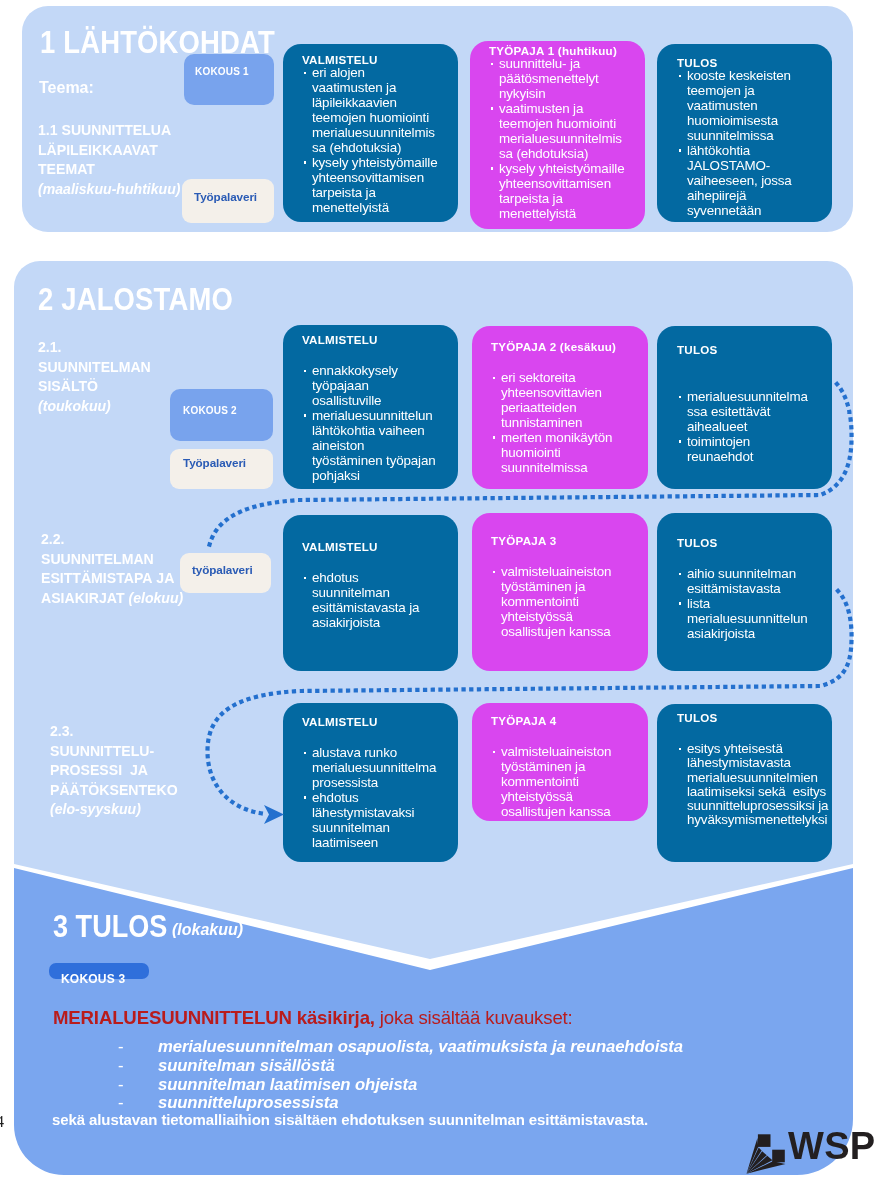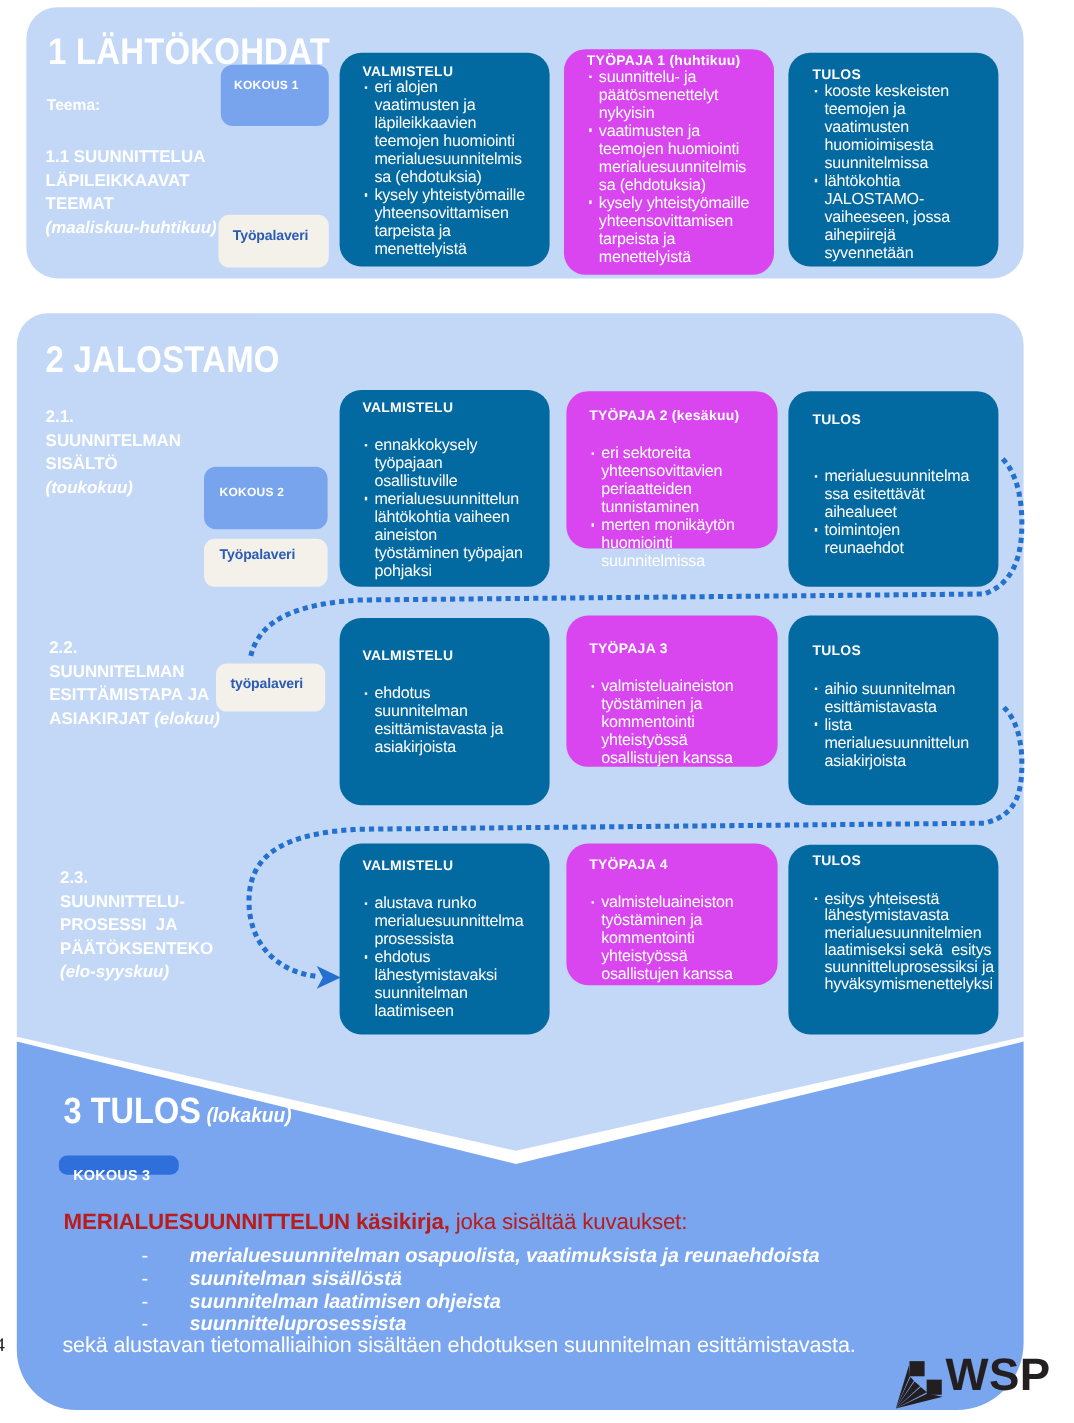--- a/index.html
+++ b/index.html
@@ -36,52 +36,52 @@
 
   #s3title{position:absolute;left:53px;top:909px;color:#fff;font-weight:bold;font-size:30.5px;transform:scaleX(0.888);transform-origin:left top;}
   #s3period{position:absolute;left:172px;top:919px;color:#fff;font-weight:bold;font-style:italic;font-size:17.2px;transform:scaleX(0.93);transform-origin:left top;}
   #kokous3{left:49px;top:963px;width:100px;height:16px;background:#2f6fdb;border-radius:7px;font-size:12px;padding-left:12px;align-items:flex-start;padding-top:9px;}
 
   #leadline{position:absolute;left:53px;top:1007px;color:#b91c1c;font-size:18.6px;white-space:nowrap;letter-spacing:-0.15px;}
   #leadline b{font-weight:bold;}
   .dashrow{position:absolute;color:#fff;font-size:16.7px;font-style:italic;font-weight:bold;white-space:nowrap;letter-spacing:-0.1px;}
   .dashrow .d{position:absolute;left:0;font-style:normal;font-weight:normal;}
   .dashrow .tx{position:absolute;left:40px;}
-  #footerline{position:absolute;left:52px;top:1111px;color:#fff;font-size:18px;font-weight:normal;white-space:nowrap;letter-spacing:-0.1px;}
+  #footerline{position:absolute;left:52px;top:1111px;color:#fff;font-size:15px;font-weight:bold;white-space:nowrap;letter-spacing:-0.1px;}
 
   #pagenum{position:absolute;left:-4px;top:1113px;color:#222;font-size:16px;font-family:"Liberation Serif",serif;}
 
   #wsplogo{position:absolute;left:744px;top:1129px;width:150px;height:50px;}
   #wspmark{position:absolute;left:0px;top:2px;}
   #wsptext{position:absolute;left:44px;top:-4px;font-size:38px;font-weight:bold;color:#231f20;letter-spacing:0.3px;}
 
   svg.ov{position:absolute;left:0;top:0;width:895px;height:1186px;pointer-events:none;}
   .dotpath{fill:none;stroke:#2470ce;stroke-width:4.2;stroke-dasharray:0.1 7.6;stroke-linecap:square;}
   .arrowhead{fill:#2470ce;}
 
   
-  #teema{left:39px;top:78px;font-size:13px;}
+  #teema{left:39px;top:78px;font-size:16px;}
   #s1sub{left:38px;top:121px;width:260px;}
   #kokous1{left:184px;top:54px;width:90px;height:51px;align-items:flex-start;padding-top:12px;padding-left:11px;}
   #badge1{left:182px;top:179px;width:92px;height:44px;padding-left:12px;align-items:flex-start;padding-top:11px;}
   #c1a{left:283px;top:44px;width:175px;height:178px;padding:9px 17px 0 19px;box-sizing:border-box;}
   #c1b{left:470px;top:41px;width:175px;height:188px;padding:3px 17px 0 19px;box-sizing:border-box;}
   #c1c{left:657px;top:44px;width:175px;height:178px;padding:12px 17px 0 20px;box-sizing:border-box;}
 
   #r21{left:38px;top:338px;width:160px;}
   #kokous2{left:170px;top:389px;width:103px;height:52px;align-items:flex-start;padding-top:16px;padding-left:13px;}
   #badge2{left:170px;top:449px;width:103px;height:40px;align-items:flex-start;padding-top:7px;padding-left:13px;}
   #c2a{left:283px;top:325px;width:175px;height:164px;padding:8px 17px 0 19px;box-sizing:border-box;}
-  #c2b{left:472px;top:326px;width:176px;height:131px;padding:14px 17px 0 19px;box-sizing:border-box;}
+  #c2b{left:472px;top:326px;width:176px;height:163px;padding:14px 17px 0 19px;box-sizing:border-box;}
   #c2c{left:657px;top:326px;width:175px;height:163px;padding:17px 17px 0 20px;box-sizing:border-box;}
 
   #r22{left:41px;top:530px;width:170px;}
   #badge3{left:180px;top:553px;width:91px;height:40px;padding-left:12px;align-items:flex-start;padding-top:10px;}
   #c3a{left:283px;top:515px;width:175px;height:156px;padding:25px 17px 0 19px;box-sizing:border-box;}
-  #c3b{left:472px;top:513px;width:176px;height:126px;padding:21px 17px 0 19px;box-sizing:border-box;}
+  #c3b{left:472px;top:513px;width:176px;height:158px;padding:21px 17px 0 19px;box-sizing:border-box;}
   #c3c{left:657px;top:513px;width:175px;height:158px;padding:23px 17px 0 20px;box-sizing:border-box;}
 
   #r23{left:50px;top:722px;width:160px;}
   #c4a{left:283px;top:703px;width:175px;height:159px;padding:12px 17px 0 19px;box-sizing:border-box;}
   #c4b{left:472px;top:703px;width:176px;height:118px;padding:11px 17px 0 19px;box-sizing:border-box;}
   #c4c{left:657px;top:704px;width:175px;height:158px;padding:7px 0 0 20px;box-sizing:border-box;}
   #c4c li{line-height:14.3px;width:160px;}
 </style>
 </head>
 <body>

